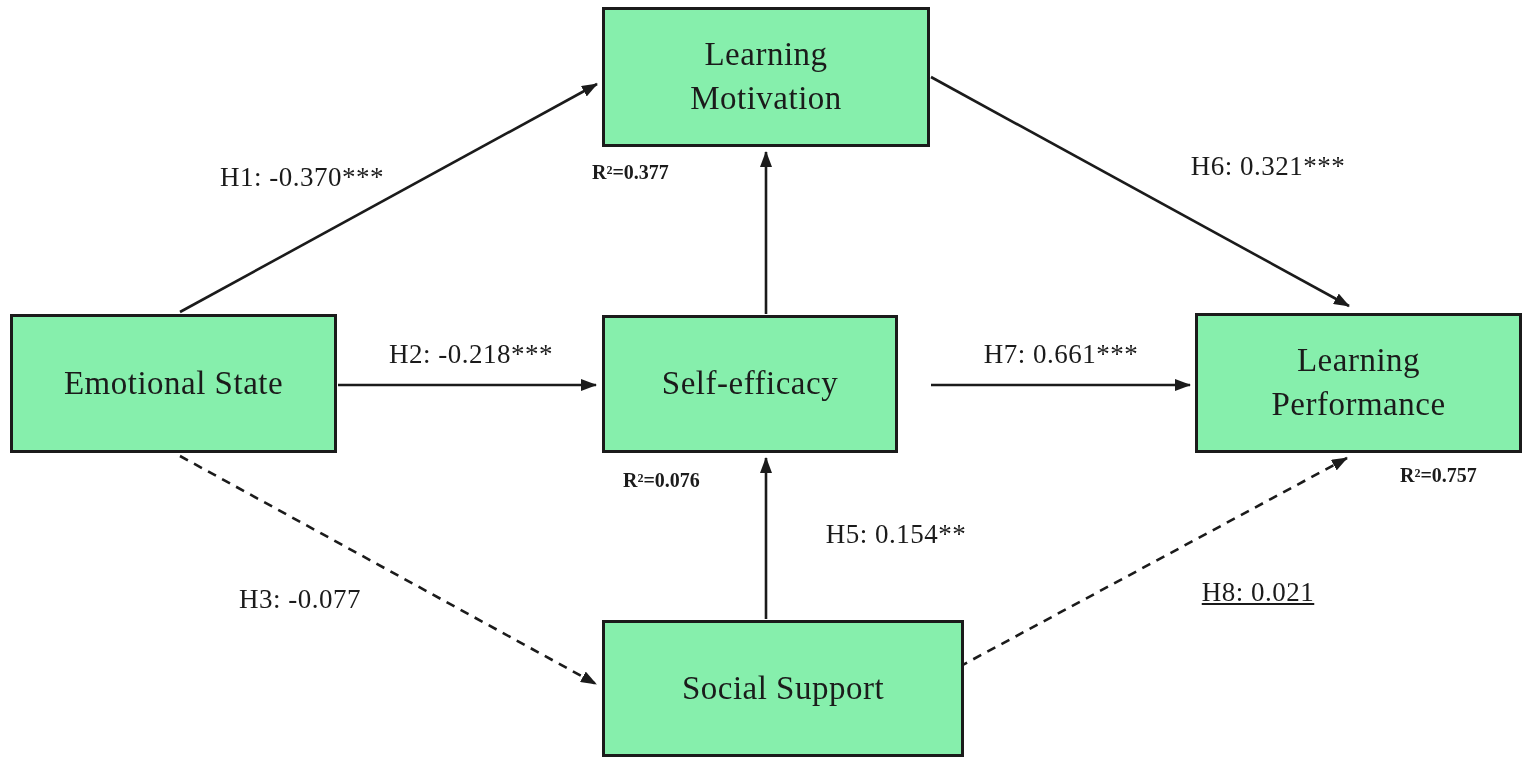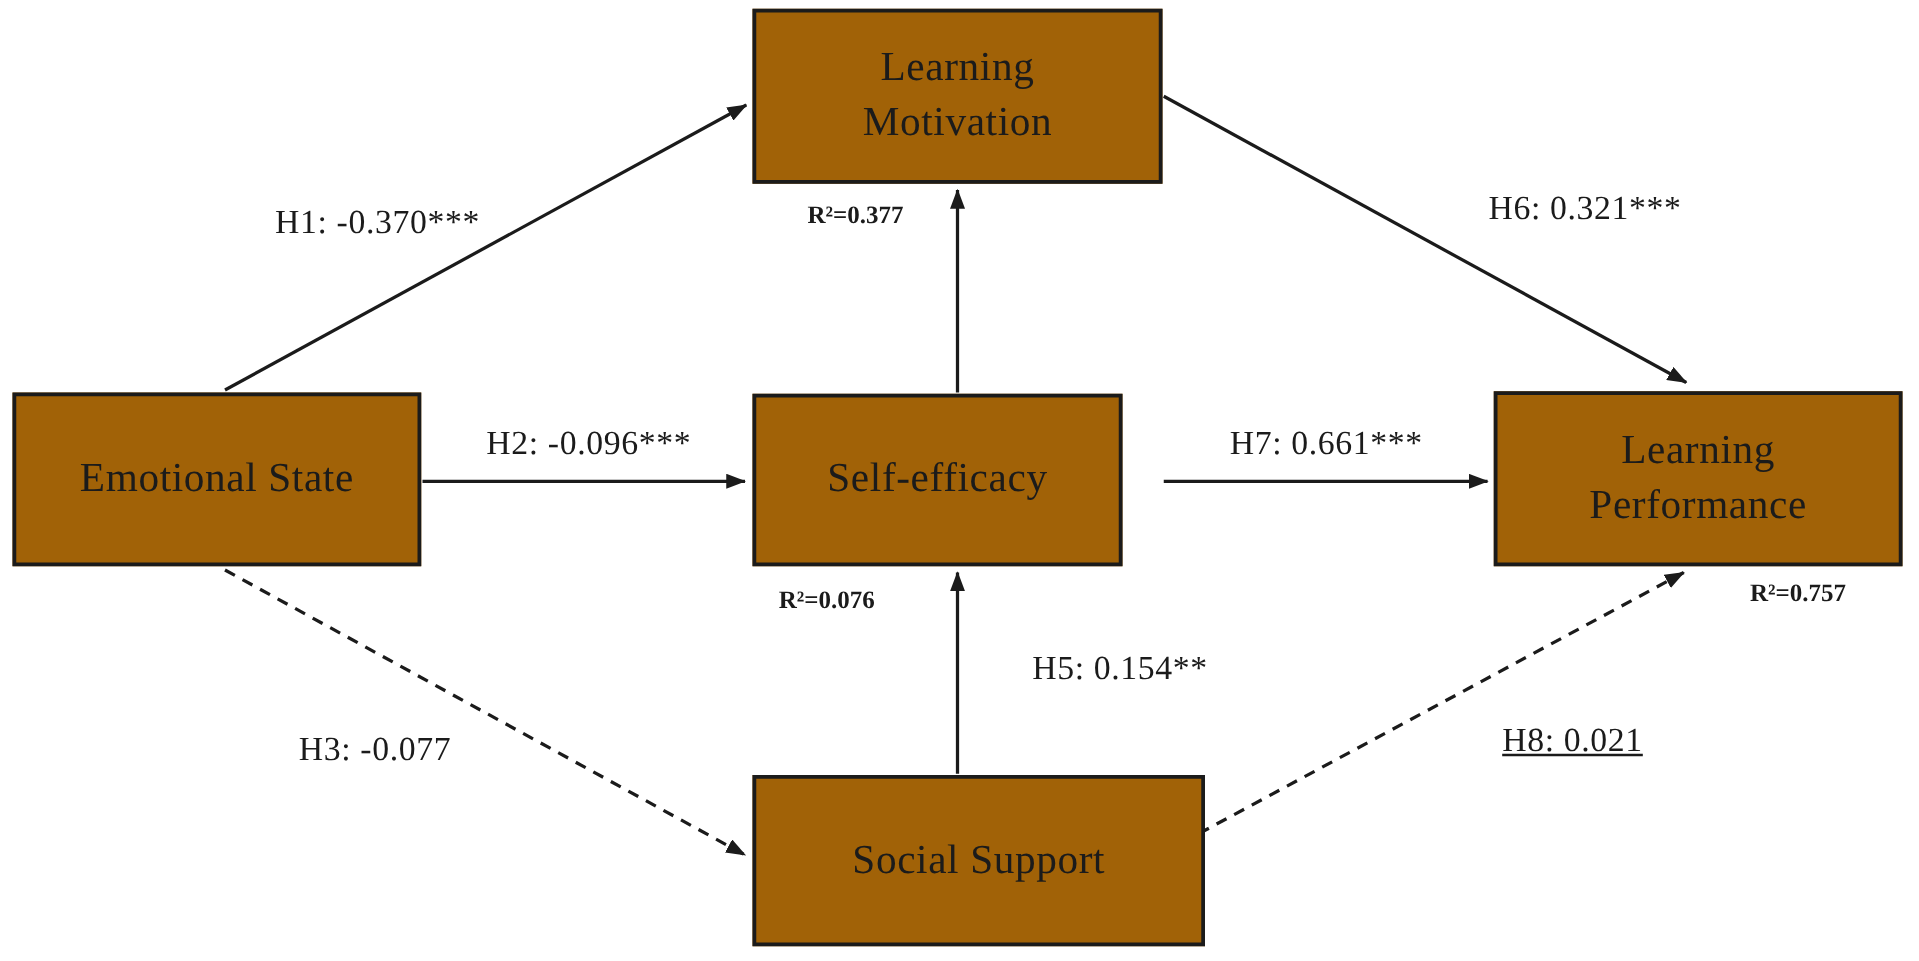--- a/index.html
+++ b/index.html
@@ -27,21 +27,21 @@
     stroke-width: 2.6;
     fill: none;
   }
   .edge-line.dashed {
     stroke-dasharray: 9 7;
   }
   .node {
     position: absolute;
     box-sizing: border-box;
     border: 3px solid #1b1b1b;
-    background: #a16207;
+    background: #86efac;
     display: flex;
     align-items: center;
     justify-content: center;
     text-align: center;
   }
   .node-label {
     font-size: 33px;
     line-height: 1.32;
     white-space: pre-line;
     letter-spacing: 0.5px;
@@ -96,25 +96,25 @@
 
   <div class="node" style="left:602px; top:620px; width:362px; height:137px;">
     <span class="node-label">Social Support</span>
   </div>
 
   <div class="node" style="left:1195px; top:313px; width:327px; height:140px;">
     <span class="node-label">Learning
 Performance</span>
   </div>
 
-  <div class="r2-label" style="left:646px; top:161px;">R²=0.377</div>
+  <div class="r2-label" style="left:592px; top:161px;">R²=0.377</div>
   <div class="r2-label" style="left:623px; top:469px;">R²=0.076</div>
   <div class="r2-label" style="left:1400px; top:464px;">R²=0.757</div>
 
   <div class="edge-label" style="left:302px; top:162px;">H1: -0.370***</div>
-  <div class="edge-label" style="left:471px; top:339px;">H2: -0.096***</div>
+  <div class="edge-label" style="left:471px; top:339px;">H2: -0.218***</div>
   <div class="edge-label" style="left:300px; top:584px;">H3: -0.077</div>
   <div class="edge-label" style="left:896px; top:519px;text-align:center;">H5: 0.154**</div>
   <div class="edge-label" style="left:1268px; top:151px;">H6: 0.321***</div>
   <div class="edge-label" style="left:1061px; top:339px;">H7: 0.661***</div>
   <div class="edge-label" style="left:1258px; top:577px;text-decoration:underline;">H8: 0.021</div>
 
 </div>
 
 </body></html>

